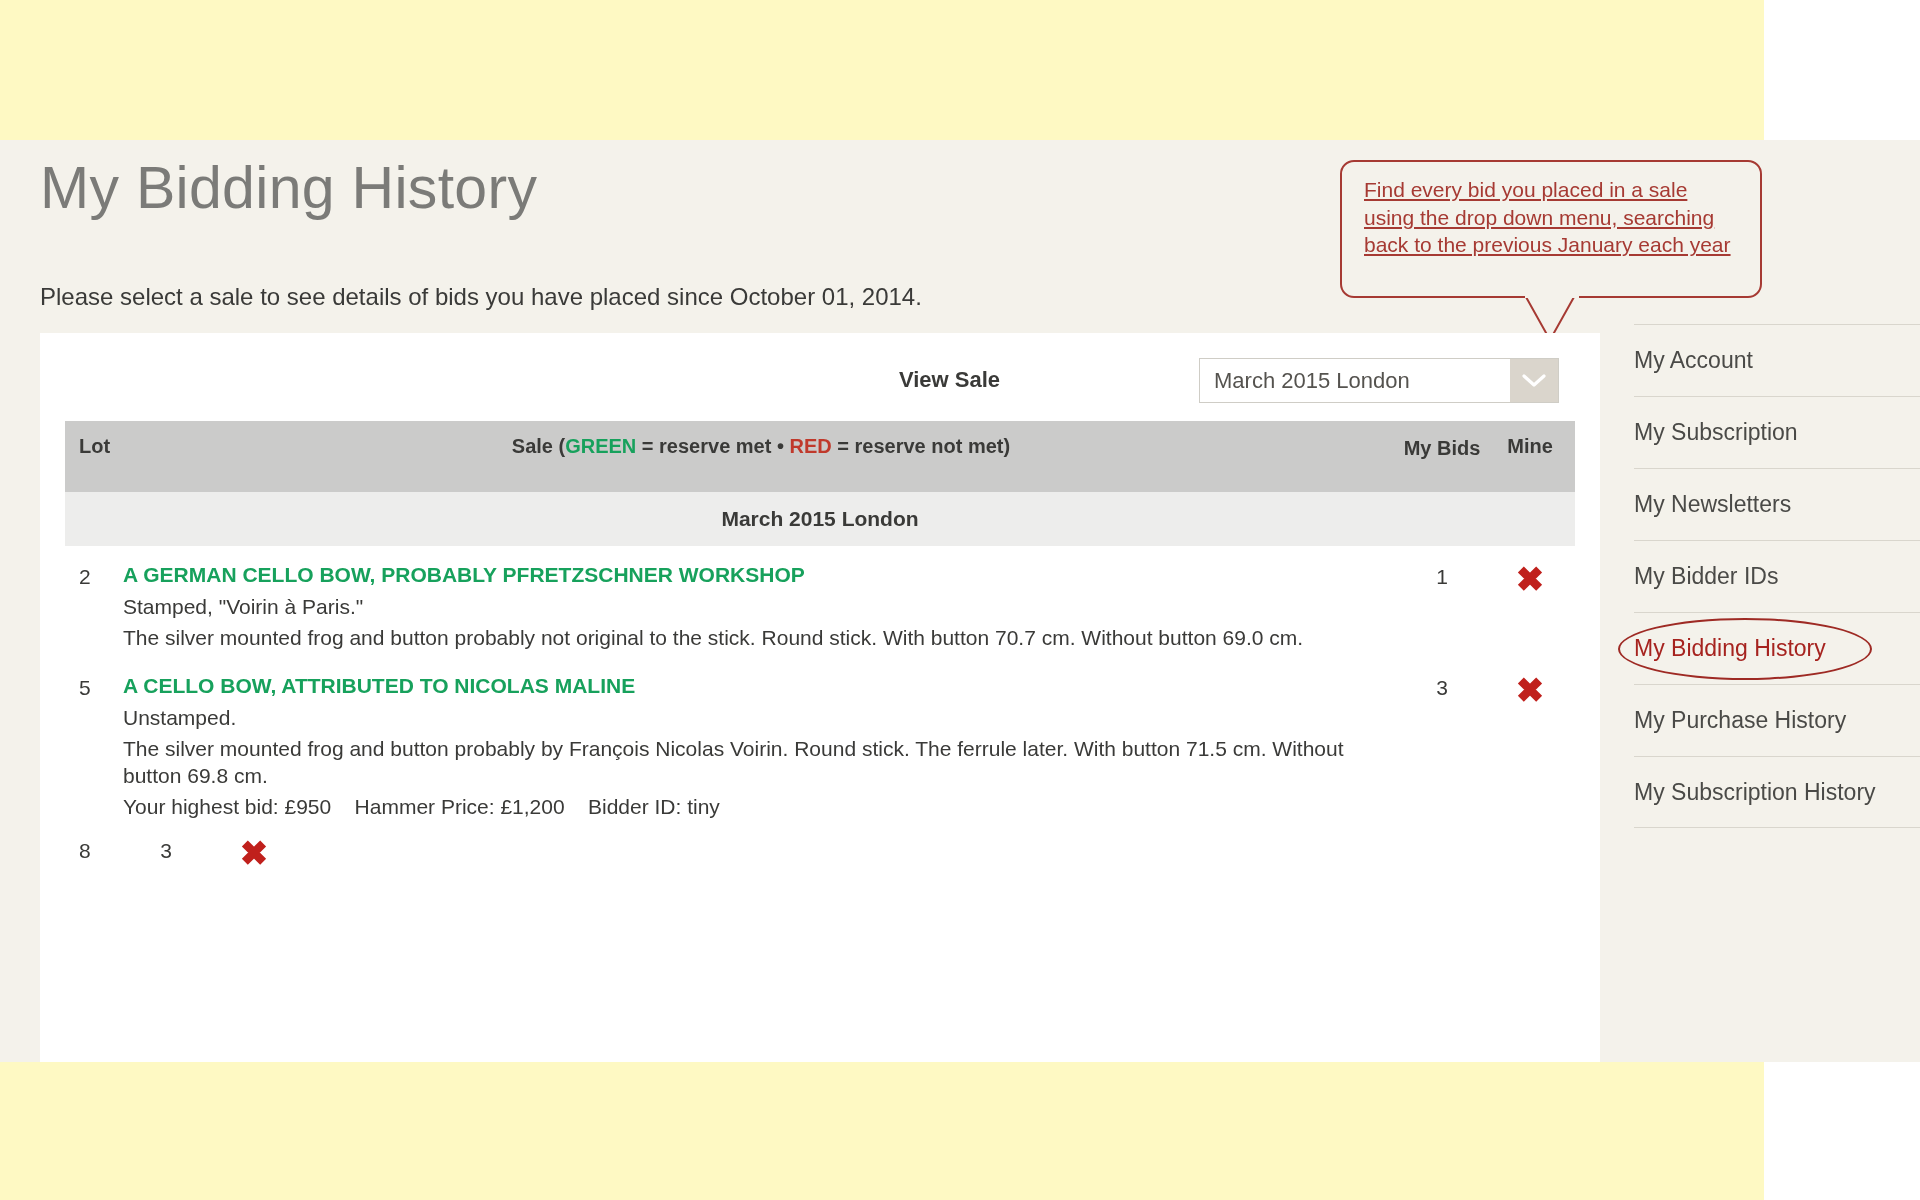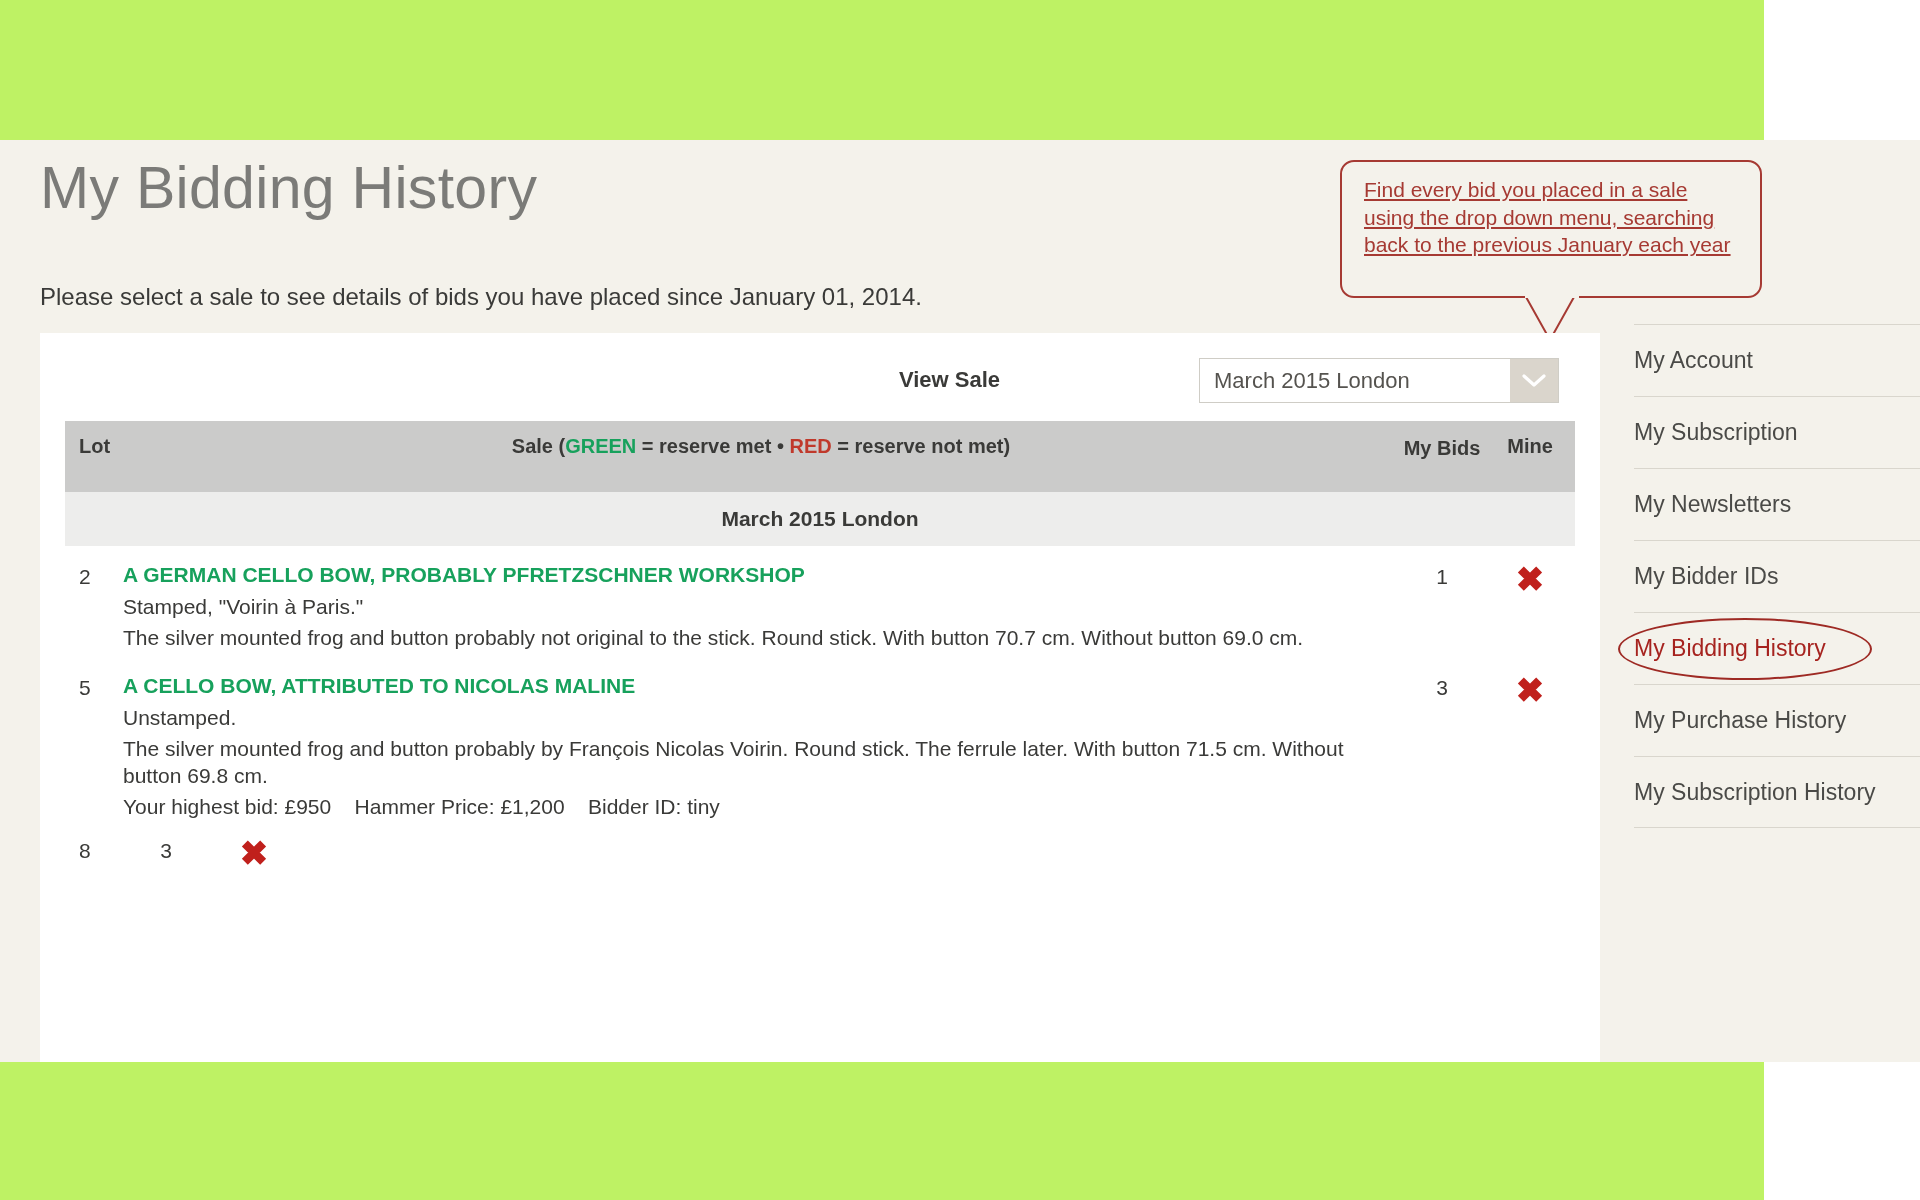--- a/index.html
+++ b/index.html
@@ -11,21 +11,21 @@
     width: 1920px;
     height: 1200px;
     font-family: "Liberation Sans", sans-serif;
     overflow: hidden;
   }
 
   .page {
     position: relative;
     width: 1764px;
     height: 1200px;
-    background: #bef264;
+    background: #fef9c3;
   }
 
   
   .cream-band {
     position: absolute;
     left: 0;
     top: 140px;
     width: 1920px;
     height: 922px;
     background: #f4f2eb;
@@ -273,21 +273,21 @@
 <body>
 
 <div class="page">
 
   <div class="cream-band"></div>
 
   <div class="header-zone">
     <div class="page-title">My Bidding History</div>
   </div>
 
-  <div class="intro-text">Please select a sale to see details of bids you have placed since January 01, 2014.</div>
+  <div class="intro-text">Please select a sale to see details of bids you have placed since October 01, 2014.</div>
 
   <div class="callout">
     <div class="callout-text">Find every bid you placed in a sale using the drop down menu,  searching back to the previous January each year</div>
   </div>
   <svg class="callout-tail" viewBox="0 0 56 48" width="56" height="48">
     <path d="M2 1 L26 44 L50 1" fill="#f4f2eb" stroke="#a63a33" stroke-width="2" stroke-linejoin="miter"></path>
     <rect x="1" y="0" width="54" height="2" fill="#f4f2eb"></rect>
   </svg>
 
   <div class="content-card">

